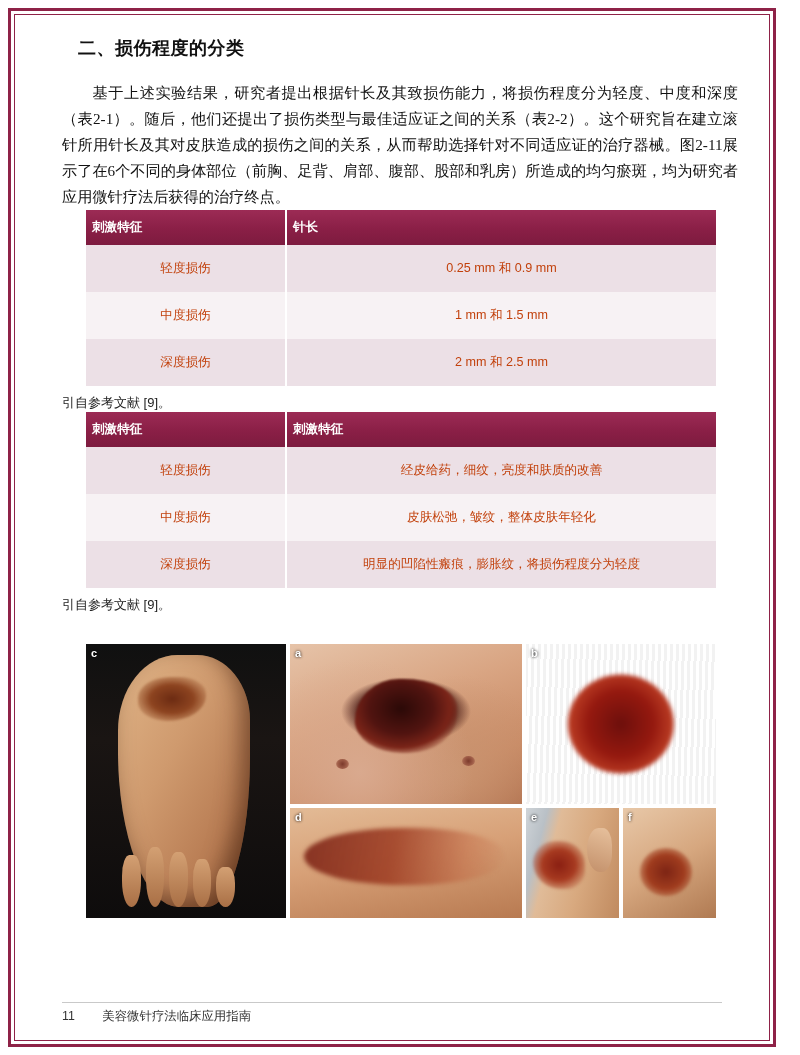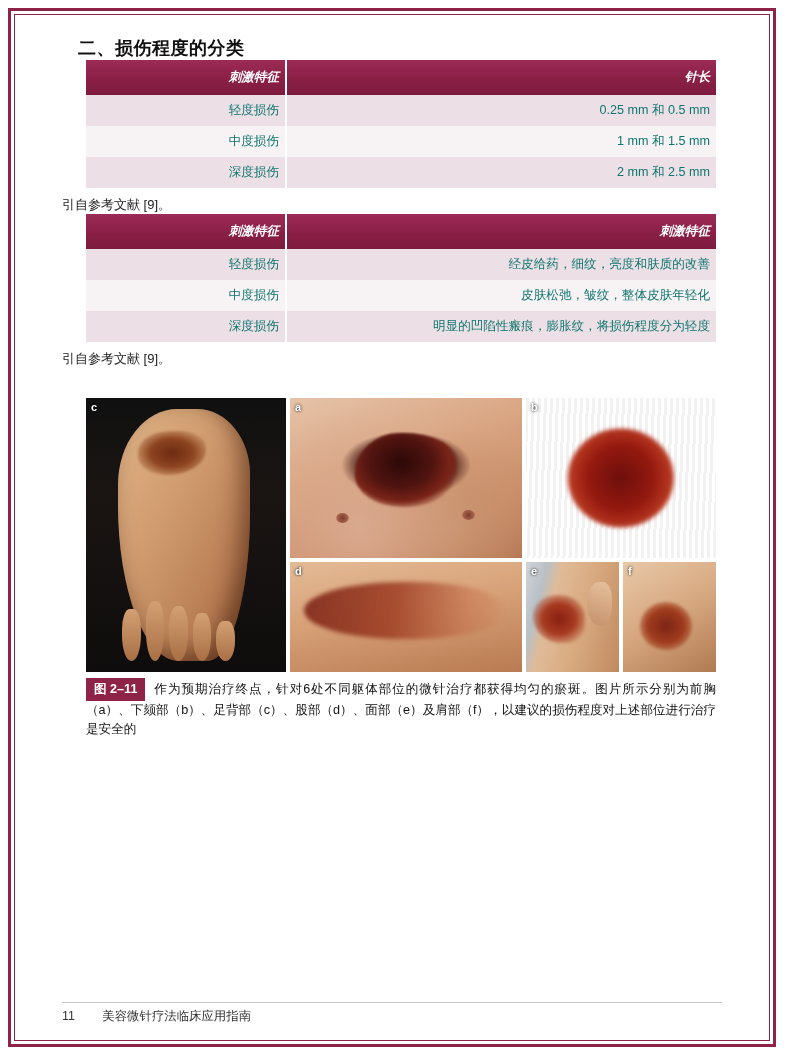--- a/index.html
+++ b/index.html
@@ -61,32 +61,31 @@
     margin: 0 auto;
     border-collapse: collapse;
     font-family: "Liberation Sans", sans-serif;
     font-size: 12.6px;
   }
   table.data-table th {
     background: linear-gradient(180deg,#9c2b55 0%, #8a1f46 55%, #7d1b3f 100%);
     color: #ffffff;
     font-weight: bold;
     padding: 9px 6px;
-    text-align: right;
+    text-align: left;
     border-right: 2px solid #ffffff;
     position: relative;
-    font-style: italic;
   }
   table.data-table th:last-child { border-right: none; }
   
   table.data-table thead tr { position: relative; }
   table.data-table td {
-    padding: 7px 6px;
-    text-align: right;
-    color: #0f766e;
+    padding: 15px 6px;
+    text-align: center;
+    color: #c2410c;
     border-right: 2px solid #ffffff;
   }
   table.data-table td:last-child { border-right: none; }
   table.data-table tbody tr:nth-child(odd) td  { background: #ece0e6; }
   table.data-table tbody tr:nth-child(even) td { background: #f7f2f4; }
   .col-first { width: 200px; }
   .table-source {
     font-size: 13px;
     color: #222;
     margin: 8px 0 0 6px;
@@ -266,32 +265,33 @@
 <body>
 
 <div class="page">
   <div class="border-outer"></div>
   <div class="border-inner"></div>
 
   <div class="content">
 
     <h2 class="section-title">二、损伤程度的分类</h2>
 
+    <p class="body-par">基于上述实验结果，研究者提出根据针长及其致损伤能力，将损伤程度分为轻度、中度和深度（表2-1）。随后，他们还提出了损伤类型与最佳适应证之间的关系（表2-2）。这个研究旨在建立滚针所用针长及其对皮肤造成的损伤之间的关系，从而帮助选择针对不同适应证的治疗器械。图2-11展示了在6个不同的身体部位（前胸、足背、肩部、腹部、股部和乳房）所造成的均匀瘀斑，均为研究者应用微针疗法后获得的治疗终点。</p>
 
     <table class="data-table">
       <thead>
         <tr>
           <th class="col-first">刺激特征</th>
           <th>针长</th>
         </tr>
       </thead>
       <tbody>
         <tr>
           <td class="col-first">轻度损伤</td>
-          <td>0.25 mm 和 0.5 mm</td>
+          <td>0.25 mm 和 0.9 mm</td>
         </tr>
         <tr>
           <td class="col-first">中度损伤</td>
           <td>1 mm 和 1.5 mm</td>
         </tr>
         <tr>
           <td class="col-first">深度损伤</td>
           <td>2 mm 和 2.5 mm</td>
         </tr>
       </tbody>
@@ -358,23 +358,20 @@
             <span class="cheek"></span>
             <span class="nose"></span>
           </div>
           <div class="photo ph-f">
             <span class="tag">f</span>
           </div>
         </div>
 
       </div>
 
-      <div class="fig-caption">
-        <span class="fig-label">图 2–11</span><span>作为预期治疗终点，针对6处不同躯体部位的微针治疗都获得均匀的瘀斑。图片所示分别为前胸（a）、下颏部（b）、足背部（c）、股部（d）、面部（e）及肩部（f），以建议的损伤程度对上述部位进行治疗是安全的</span>
-      </div>
     </div>
 
   </div>
 
   <div class="footer-rule"></div>
   <div class="footer">
     <span class="pg">11</span>
     <span>美容微针疗法临床应用指南</span>
   </div>
 </div>

